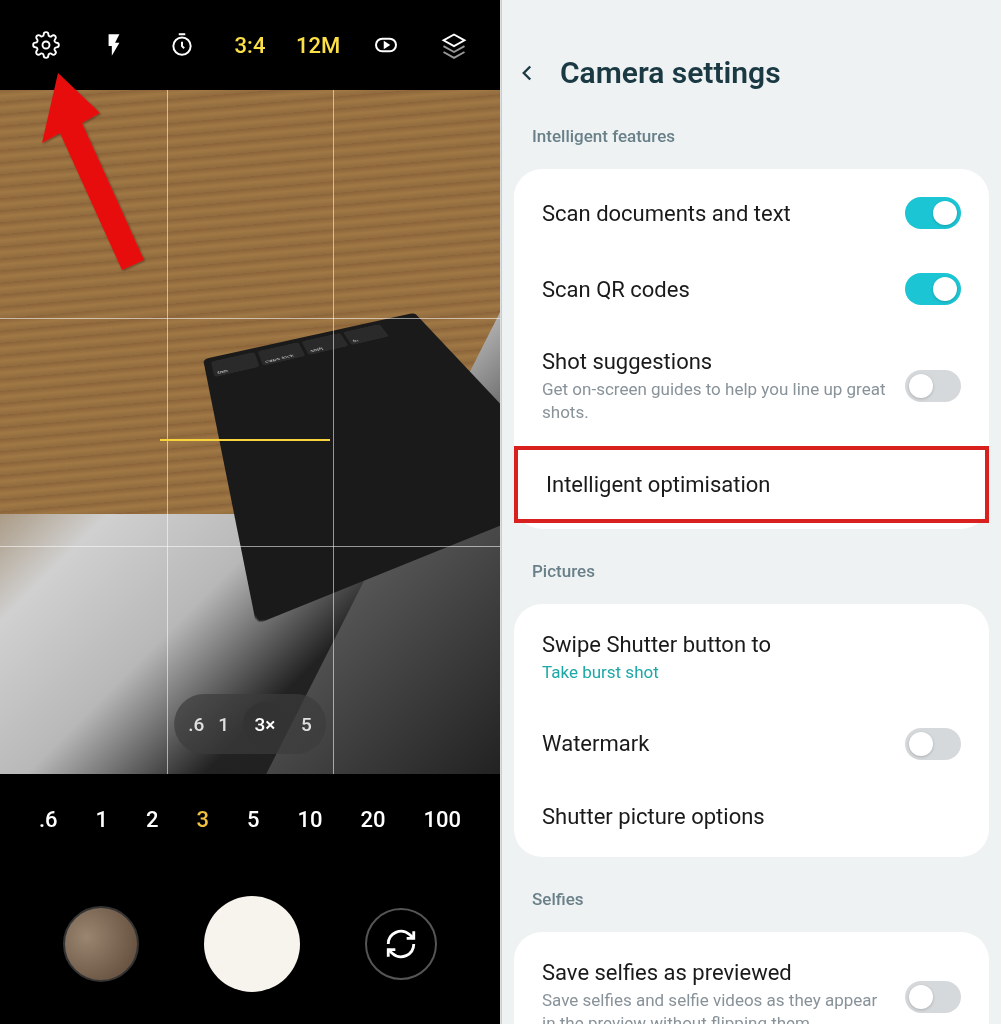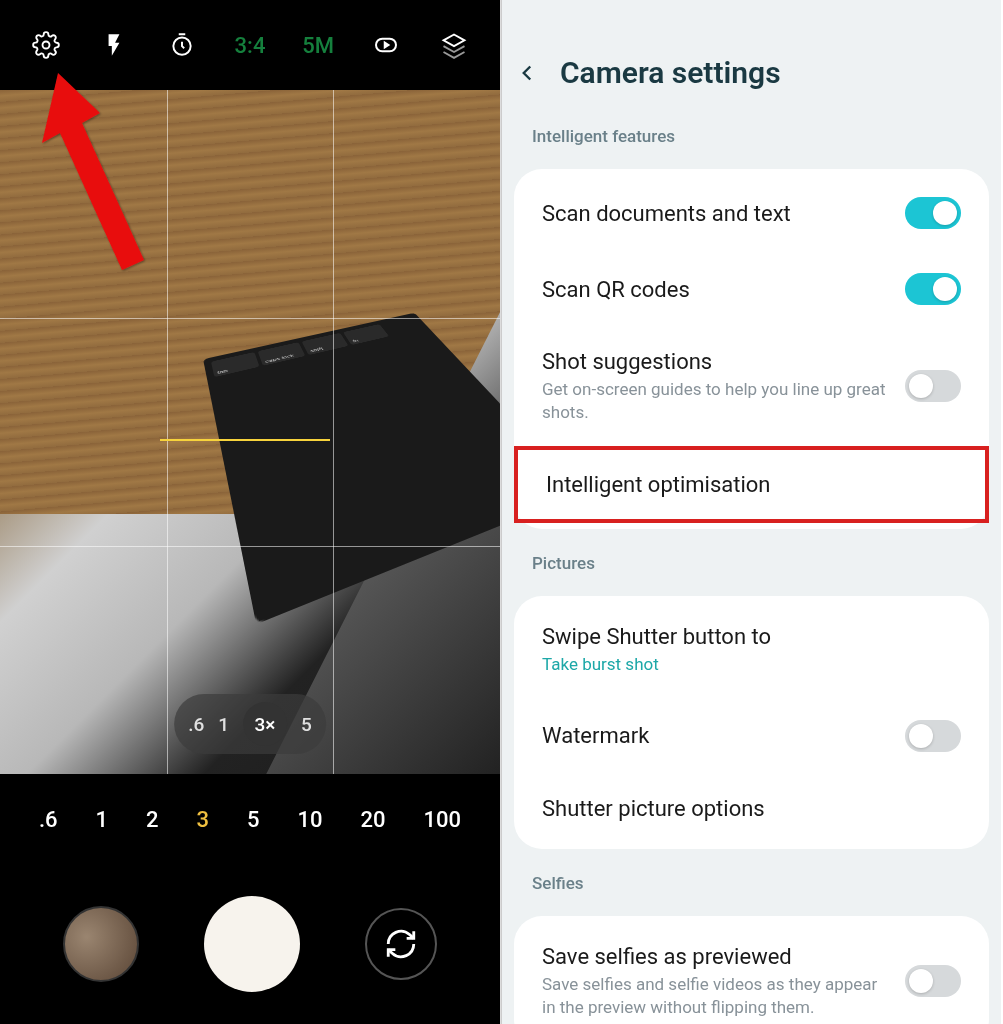--- a/index.html
+++ b/index.html
@@ -3,21 +3,21 @@
 <meta charset="utf-8">
 <style>
 * { margin: 0; padding: 0; box-sizing: border-box; font-family: -apple-system, BlinkMacSystemFont, 'Segoe UI', Roboto, sans-serif; }
 body { width: 1003px; height: 1024px; display: flex; background: #fff; }
 .panel { position: relative; }
 .left-panel { width: 501px; height: 1024px; background: #000; display: flex; flex-direction: column; border-right: 1px solid #ddd; }
 .right-panel { width: 500px; height: 1024px; background: #eef2f3; display: flex; flex-direction: column; border-left: 1px solid #ccc; }
 
 
 .cam-topbar { height: 90px; display: flex; align-items: center; justify-content: space-around; padding: 0 12px; background: #000; position: relative; z-index: 2; }
-.cam-topbar .item { color: #15803d; font-size: 22px; font-weight: 500; display: flex; align-items: center; justify-content: center; width: 42px; height: 42px; }
+.cam-topbar .item { color: #fde047; font-size: 22px; font-weight: 500; display: flex; align-items: center; justify-content: center; width: 42px; height: 42px; }
 .cam-viewfinder { flex: 1; position: relative; overflow: hidden; }
 .vf-bg { position: absolute; inset: 0; background: linear-gradient(135deg, #a67c52 0%, #8b6f47 28%, #d0d0d0 45%, #b8b8b8 60%, #222 75%, #1a1a1a 100%); }
 .vf-wood { position: absolute; top: 0; left: 0; right: 0; height: 62%; background: repeating-linear-gradient(175deg, #8a6339, #a07845 6px, #916b3e 12px); }
 .vf-laptop { position: absolute; bottom: 0; right: 0; width: 85%; height: 75%; background: linear-gradient(135deg, #dcdcdc 0%, #b5b5b5 50%, #555 65%, #222 100%); clip-path: polygon(15% 100%, 100% 100%, 100% 10%, 45% 100%); }
 .vf-keys { position: absolute; top: 25%; right: 0; width: 55%; height: 45%; background: #1a1a1a; border-radius: 6px; transform: perspective(400px) rotateX(45deg) rotateZ(-22deg); display: flex; flex-wrap: wrap; gap: 4px; padding: 8px; }
 .vf-keys .key { width: 50px; height: 30px; background: #2a2a2a; border-radius: 4px; color: #ccc; font-size: 8px; display: flex; align-items: flex-end; padding: 2px 4px; }
 .grid-v { position: absolute; top: 0; bottom: 0; width: 1px; background: rgba(255,255,255,0.55); }
 .grid-h { position: absolute; left: 0; right: 0; height: 1px; background: rgba(255,255,255,0.55); }
 .level-line { position: absolute; left: 32%; top: 51%; width: 34%; height: 2px; background: #f7d33c; }
 .zoom-pill { position: absolute; bottom: 20px; left: 50%; transform: translateX(-50%); background: rgba(60,60,60,0.7); border-radius: 40px; padding: 8px 14px; display: flex; align-items: center; gap: 14px; }
@@ -33,21 +33,21 @@
 .thumb { width: 76px; height: 76px; border-radius: 50%; background: #7a6550; border: 2px solid #333; background-image: radial-gradient(circle at 30% 40%, #9a8570, #5a4535); }
 .shutter { width: 96px; height: 96px; border-radius: 50%; background: #f7f3ed; }
 .switch-cam { width: 72px; height: 72px; border-radius: 50%; border: 2px solid #555; display: flex; align-items: center; justify-content: center; }
 
 
 .settings-header { height: 110px; display: flex; align-items: flex-end; padding: 0 8px 20px; gap: 16px; }
 .back-btn { width: 34px; height: 34px; display: flex; align-items: center; justify-content: center; }
 .settings-header h1 { font-size: 30px; font-weight: 600; color: #1a3942; }
 .settings-body { flex: 1; overflow: hidden; padding: 0 12px; }
 .section-label { font-size: 17px; color: #6a8089; padding: 16px 18px 23px; font-weight: 500; }
-.card { background: #fff; border-radius: 28px; padding: 6px 0; margin-bottom: 8px; }
+.card { background: #fff; border-radius: 28px; padding: 6px 0; margin-bottom: 16px; }
 .row { padding: 22px 28px; display: flex; align-items: center; justify-content: space-between; gap: 18px; }
 .row-text { flex: 1; }
 .row-title { font-size: 22px; color: #1a1a1a; font-weight: 400; }
 .row-sub { font-size: 17px; color: #889299; margin-top: 4px; line-height: 1.35; }
 .row-sub.teal { color: #1da8a8; }
 .toggle { width: 56px; height: 32px; border-radius: 20px; background: #d6d9db; position: relative; flex-shrink: 0; }
 .toggle::after { content: ''; position: absolute; width: 24px; height: 24px; border-radius: 50%; background: #fff; top: 4px; left: 4px; box-shadow: 0 1px 3px rgba(0,0,0,0.2); }
 .toggle.on { background: #1cc5d4; }
 .toggle.on::after { left: auto; right: 4px; }
 .highlight { border: 4px solid #d8201f; }
@@ -68,21 +68,21 @@
           <path d="M7 2v11h3v9l7-12h-4l4-8z"></path>
         </svg>
     </div>
     <div class="item">
       <svg width="26" height="26" viewBox="0 0 24 24" fill="none" stroke="#fff" stroke-width="1.8">
           <circle cx="12" cy="13" r="8"></circle>
           <path d="M12 9v4l2 2M9 2h6"></path>
         </svg>
     </div>
     <div class="item">3:4</div>
-    <div class="item">5M</div>
+    <div class="item">12M</div>
     <div class="item">
       <svg width="30" height="30" viewBox="0 0 24 24" fill="none" stroke="#fff" stroke-width="1.6">
           <rect x="4" y="7" width="16" height="10" rx="5"></rect>
           <polygon points="11,10 11,14 14,12" fill="#fff"></polygon>
         </svg>
     </div>
     <div class="item">
       <svg width="28" height="28" viewBox="0 0 24 24" fill="none" stroke="#fff" stroke-width="1.6">
           <path d="M12 3l9 5-9 5-9-5 9-5z"></path>
           <path d="M3 13l9 5 9-5M3 18l9 5 9-5" opacity="0.6"></path>

